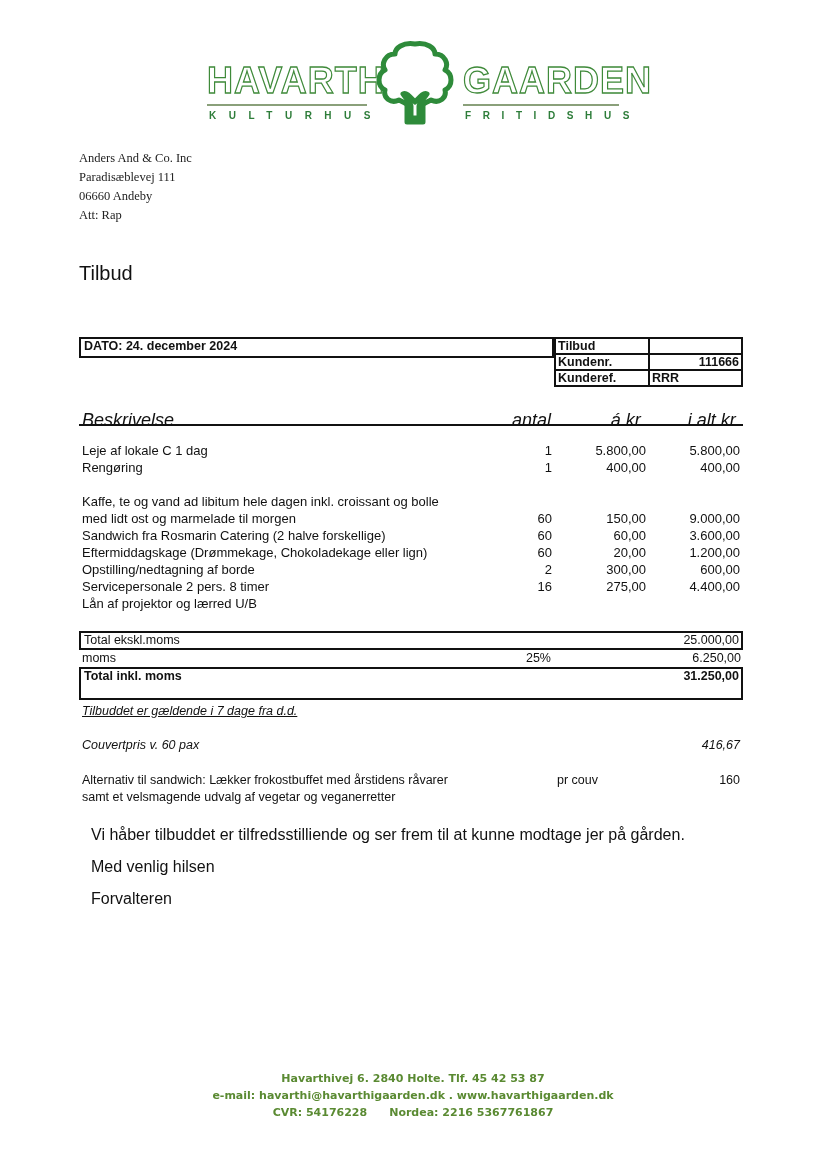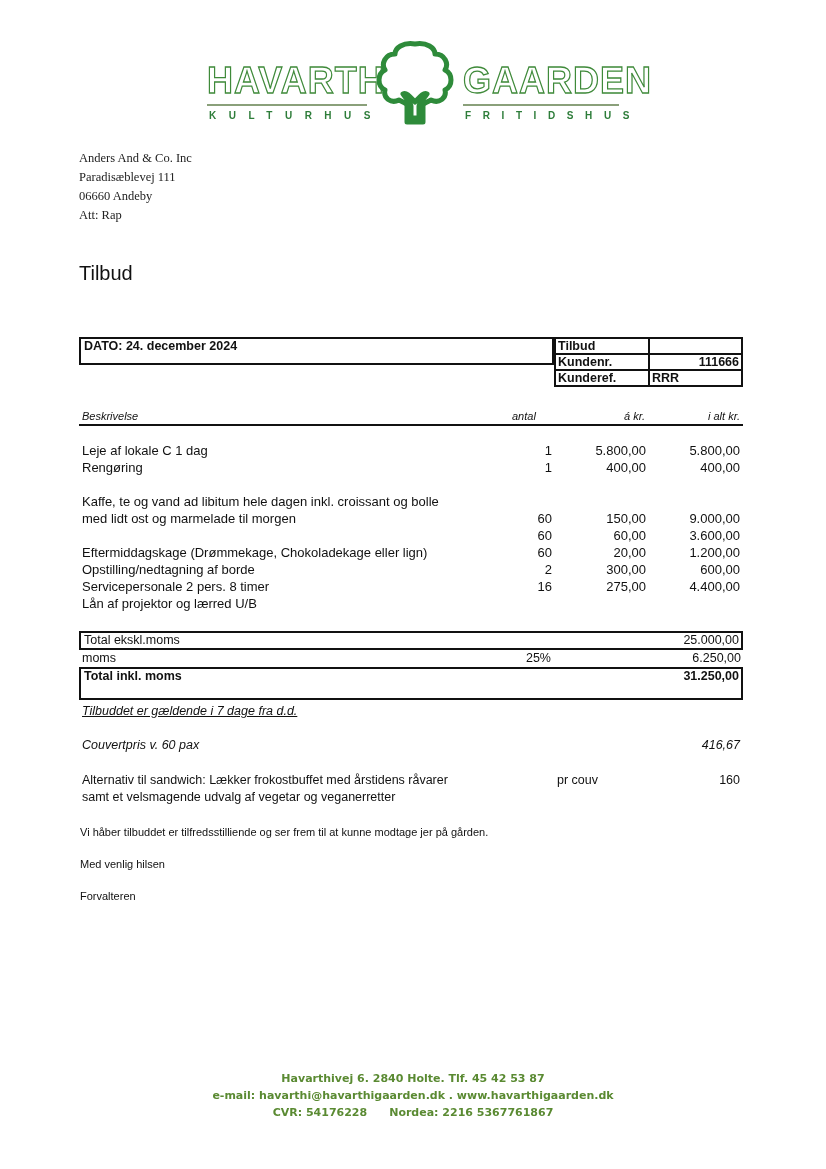--- a/index.html
+++ b/index.html
@@ -20,29 +20,29 @@
   .logo-tree { position: absolute; left: 168px; top: 0px; width: 84px; height: 86px; }
 
   
   .address { left: 79px; top: 149px; font-family: Liberation Serif, serif; font-size: 12.5px; line-height: 19px; color: #222; }
   .address div { white-space: nowrap; }
 
   .doc-title { left: 79px; top: 262px; font-size: 20px; color: #111; }
 
   
   .box { border: 2px solid #111; box-sizing: border-box; }
-  .dato-box { left: 79px; top: 337px; width: 475px; height: 28px; font-weight: bold; font-size: 12.5px; line-height: 15px; padding-left: 3px; }
+  .dato-box { left: 79px; top: 337px; width: 475px; height: 21px; font-weight: bold; font-size: 12.5px; line-height: 15px; padding-left: 3px; }
   .info-table { left: 554px; top: 337px; width: 189px; border-collapse: collapse; font-size: 12.5px; font-weight: bold; }
   .info-table td { border: 2px solid #111; height: 14px; line-height: 14px; padding: 0 2px; }
   .info-table td.lbl { width: 88px; }
   .info-table td.val { text-align: left; }
   .info-table td.num { text-align: right; }
 
   
-  .col-head { top: 410px; font-size: 11px; font-style: italic; }
+  .col-head { top: 410px; font-size: 18px; font-style: italic; }
   .col-desc { left: 82px; }
   .col-antal { left: 512px; }
   .col-akr { left: 560px; width: 85px; text-align: right; }
   .col-ialt { left: 650px; width: 90px; text-align: right; }
   .head-rule { left: 79px; top: 424px; width: 664px; height: 2px; background: #111; }
 
   .items { left: 82px; top: 442px; width: 660px; font-size: 13px; line-height: 17px; }
   .row { position: relative; height: 17px; white-space: nowrap; }
   .row .d { position: absolute; left: 0; }
   .row .q { position: absolute; left: 430px; width: 40px; text-align: right; }
@@ -62,21 +62,21 @@
 
   .validity { left: 82px; top: 704px; font-size: 12.5px; font-style: italic; text-decoration: underline; }
 
   .couvert { left: 82px; top: 738px; width: 658px; font-size: 12.5px; font-style: italic; }
   .couvert .v { position: absolute; right: 0; top: 0; }
 
   .alt { left: 82px; top: 772px; width: 658px; font-size: 12.5px; line-height: 17px; }
   .alt .unit { position: absolute; left: 475px; top: 0; }
   .alt .price { position: absolute; right: 0; top: 0; }
 
-  .para { left: 80px; font-size: 11px; }
+  .para { left: 91px; font-size: 16px; }
   .p1 { top: 826px; }
   .p2 { top: 858px; }
   .p3 { top: 890px; }
 
   
   .footer { left: 0; top: 1070px; width: 826px; text-align: center; font-family: "DejaVu Sans", sans-serif; font-weight: bold; font-size: 11px; line-height: 17px; color: #5a8a32; }
   .footer .gapper { display: inline-block; width: 22px; }
 </style>
 </head>
 <body>
@@ -150,20 +150,21 @@
     <span class="u"></span>
     <span class="t"></span>
   </div>
   <div class="row">
     <span class="d">med lidt ost og marmelade til morgen</span>
     <span class="q">60</span>
     <span class="u">150,00</span>
     <span class="t">9.000,00</span>
   </div>
   <div class="row">
+    <span class="d">Sandwich fra Rosmarin Catering (2 halve forskellige)</span>
     <span class="q">60</span>
     <span class="u">60,00</span>
     <span class="t">3.600,00</span>
   </div>
   <div class="row">
     <span class="d">Eftermiddagskage (Drømmekage, Chokoladekage eller lign)</span>
     <span class="q">60</span>
     <span class="u">20,00</span>
     <span class="t">1.200,00</span>
   </div>

